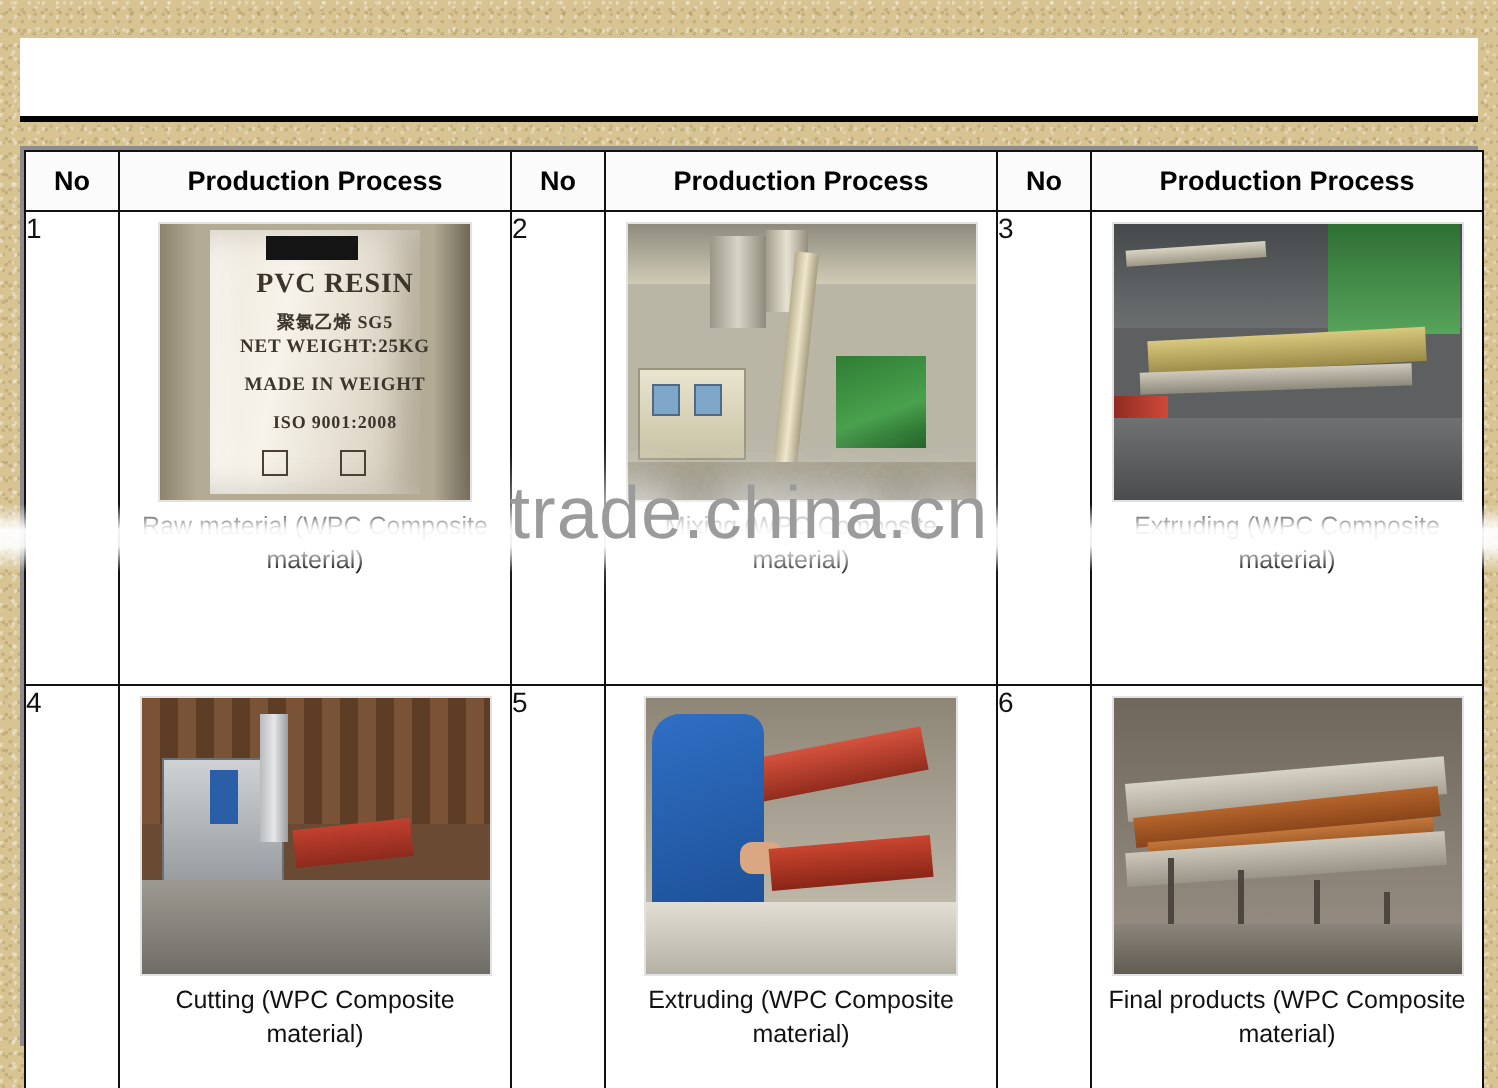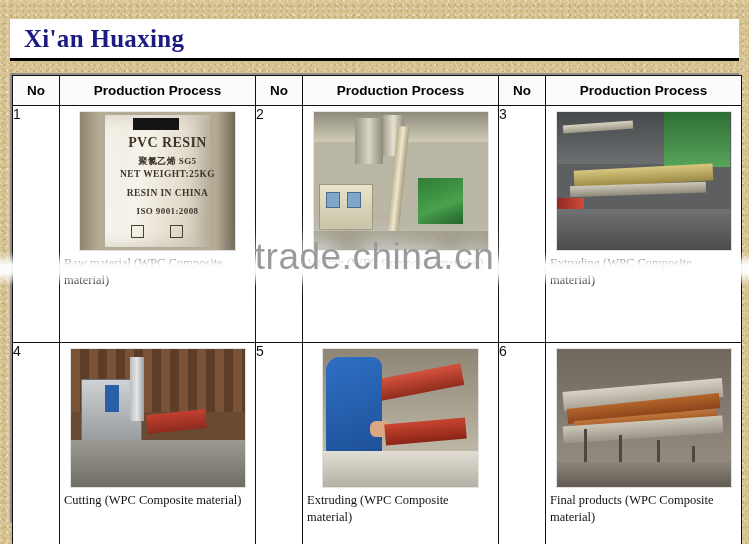--- a/index.html
+++ b/index.html
@@ -127,23 +127,23 @@
     overflow: hidden;
     background: #cfcfcf;
     flex: 0 0 auto;
   }
   .photo.wide { width: 176px; }
   .caption {
     margin-top: 4px;
     font-size: 12.5px;
     line-height: 17px;
     color: #121212;
-    text-align: left;
+    text-align: center;
     width: 100%;
-    font-family: Liberation Serif, serif;
+    font-family: Liberation Sans, sans-serif;
   }
   tr.body-row { height: 237px; }
   tr.body-row2 { height: 213px; }
 
   
   
   .ph-resin { background: #d7d2c8; }
   .ph-resin .bag {
     position: absolute; left: 16%; top: 2%; width: 68%; height: 96%;
     background: linear-gradient(100deg,#efe9dd 0%,#f7f3ea 35%,#e3dccd 70%,#cfc7b5 100%);
@@ -271,21 +271,20 @@
     z-index: 25;
   }
 </style>
 </head>
 <body>
 
 <div id="page"></div>
 
 <div id="title-band">
   <div class="title-inner">
-    <div class="title-text">Xi'an Huaxing</div>
   </div>
 </div>
 
 <div id="proc-table">
   <table class="grid">
     <colgroup>
       <col class="c-no">
         <col class="c-proc">
       <col class="c-no">
         <col class="c-proc">
@@ -307,21 +306,21 @@
       <td class="no-cell">1</td>
       <td class="proc-cell">
         <div class="cell-wrap">
           <div class="photo ph-resin">
             <div class="sidebg"></div>
             <div class="bag"></div>
             <div class="blk"></div>
             <div class="ln l1">PVC RESIN</div>
             <div class="ln l2">聚氯乙烯  SG5</div>
             <div class="ln l3">NET WEIGHT:25KG</div>
-            <div class="ln l4">RESIN IN CHINA</div>
+            <div class="ln l4">MADE IN WEIGHT</div>
             <div class="ln l5">ISO 9001:2008</div>
             <div class="sq sq1"></div>
                 <div class="sq sq2"></div>
           </div>
           <div class="caption">Raw material (WPC Composite material)</div>
         </div>
       </td>
 
       <td class="no-cell">2</td>
       <td class="proc-cell">

